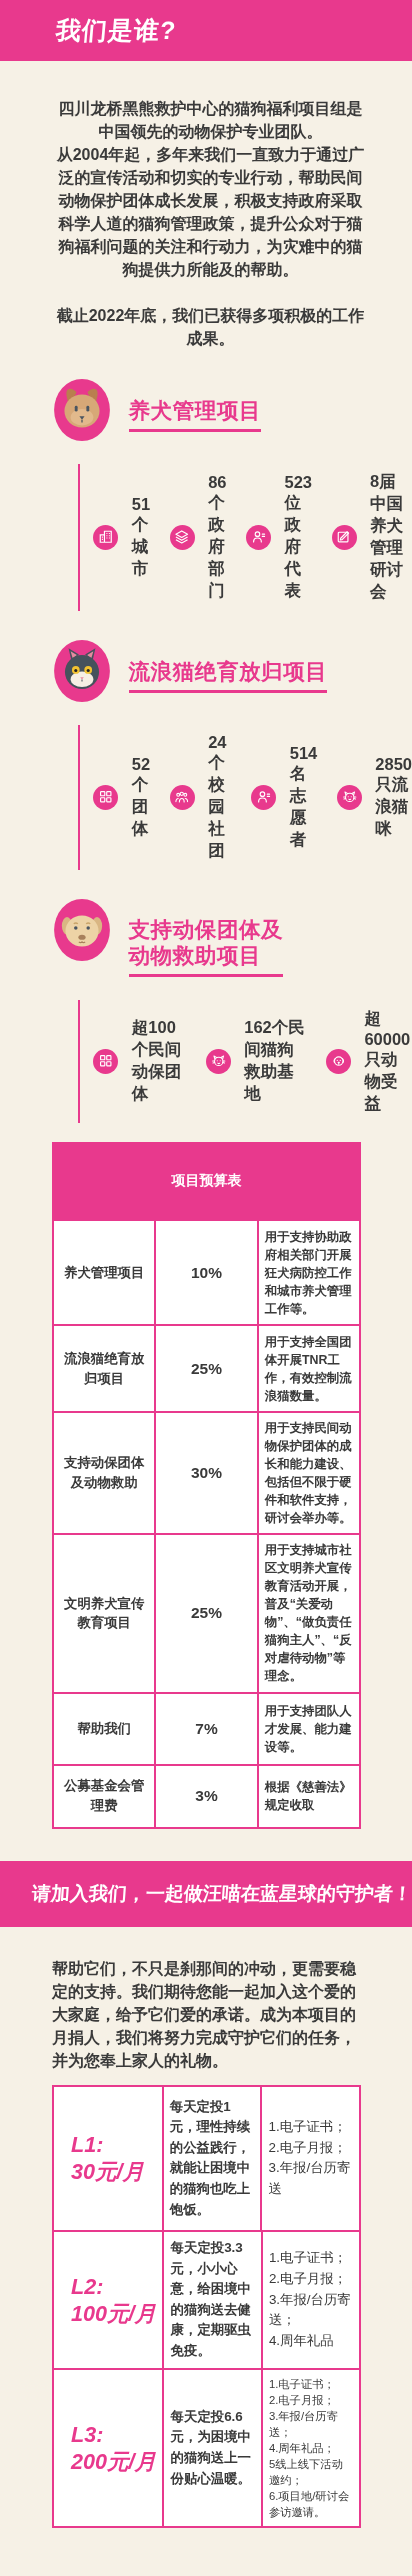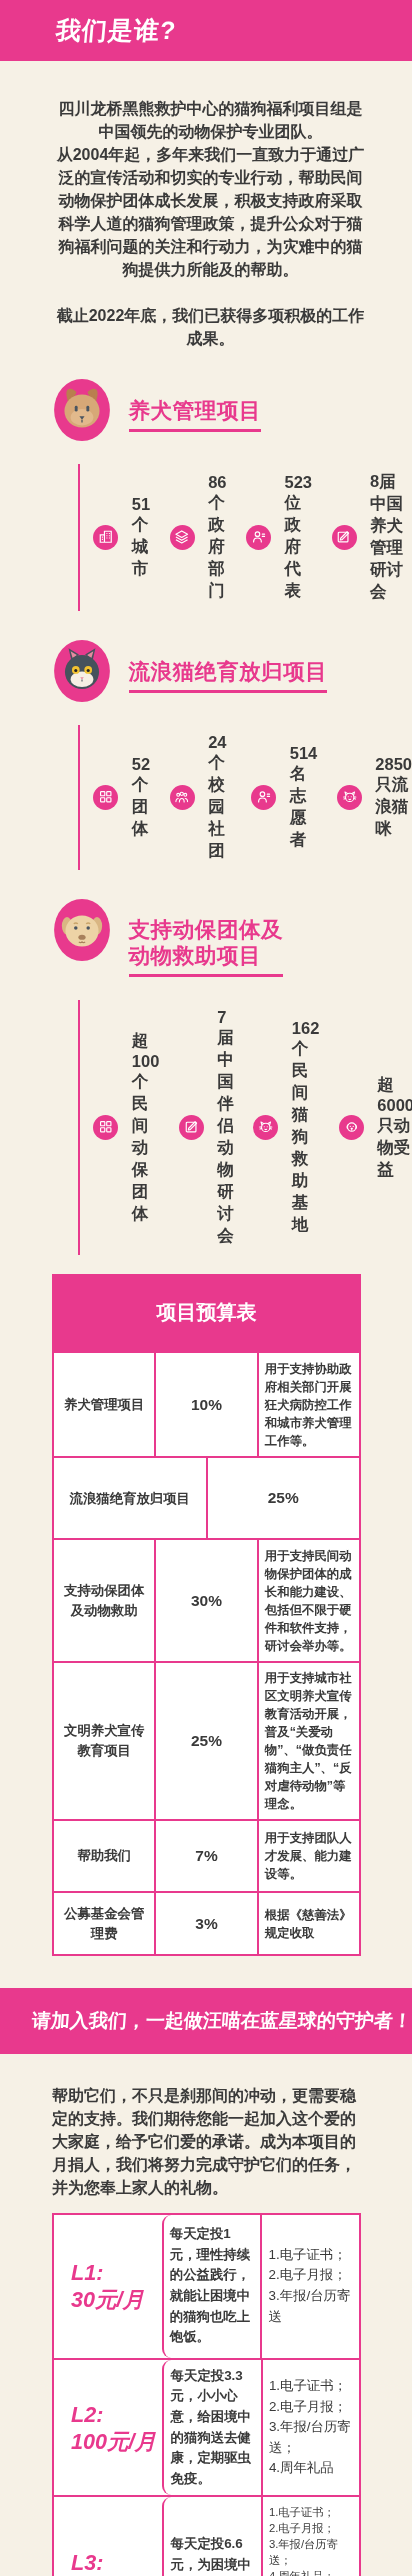--- a/index.html
+++ b/index.html
@@ -25,21 +25,21 @@
   .proj-title .tline{display:block;font-size:21.6px;line-height:26px;font-weight:800;color:#e8398d;letter-spacing:0.5px;}
   .stat-list{list-style:none;margin:23px 0 0 78px;padding:7.2px 0 8.2px 13.4px;border-left:2.1px solid #e8398d;
              display:flex;gap:19.6px;}
   .stat-item{display:flex;align-items:center;gap:13.4px;}
   .stat-icon{width:25px;height:25px;border-radius:50%;background:#e8398d;flex:0 0 25px;
              display:flex;align-items:center;justify-content:center;}
   .stat-icon svg{width:15.5px;height:15.5px;}
   .stat-text{font-size:16.5px;font-weight:600;}
   
   .btable-caption{width:309px;margin:19.6px 0 0 52px;height:77px;background:#e8398d;color:#fff;
-                  display:flex;align-items:center;justify-content:center;font-size:20px;font-weight:800;
+                  display:flex;align-items:center;justify-content:center;font-size:14px;font-weight:800;
                   box-sizing:border-box;}
   .btable{width:309px;margin-left:52px;background:#fff;border:2.1px solid #e8398d;box-sizing:border-box;}
   .trow{display:flex;border-top:2.1px solid #e8398d;}
   .trow:first-child{border-top:none;}
   .tcell{flex:1 1 0;border-left:2.1px solid #e8398d;padding:6.2px 6.2px;box-sizing:border-box;
          display:flex;align-items:center;justify-content:center;text-align:center;}
   .tcell:first-child{border-left:none;}
   .tcell.name{font-size:13.4px;font-weight:600;line-height:19.6px;}
   .tcell.pct{font-size:15.5px;font-weight:700;}
   .tcell.desc{font-size:12.4px;font-weight:600;line-height:18px;text-align:left;justify-content:flex-start;}
@@ -50,21 +50,21 @@
   .join-para{margin:30px 44px 0 52px;font-size:16px;line-height:23px;font-weight:600;}
   
   .ltable{width:309px;margin:13.4px 0 0 52px;background:#fff;border:2.1px solid #e8398d;box-sizing:border-box;}
   .lrow{display:flex;border-top:2.1px solid #e8398d;}
   .lrow:first-child{border-top:none;}
   .lcell{flex:1 1 0;border-left:2.1px solid #e8398d;padding:6.2px;box-sizing:border-box;
          display:flex;align-items:center;}
   .lcell:first-child{border-left:none;}
   .lcell.level{flex-direction:column;align-items:flex-start;justify-content:center;padding-left:17px;}
   .lvl-line{color:#e8398d;font-style:italic;font-weight:800;font-size:21.6px;line-height:27px;white-space:nowrap;}
-  .lcell.ldesc{font-size:13.4px;line-height:20.6px;font-weight:600;border-radius:9px;}
+  .lcell.ldesc{font-size:13.4px;line-height:20.6px;font-weight:600;}
   .lcell.lgifts{font-size:13.4px;line-height:20.6px;font-weight:400;white-space:pre-line;}
   .lrow:nth-child(1){min-height:143px;} .lrow:nth-child(2){min-height:106px;}
   .lrow:nth-child(3){min-height:105px;} .lrow:nth-child(4){min-height:106px;}
   .lrow:nth-child(3) .lcell.lgifts,.lrow:nth-child(4) .lcell.lgifts{font-size:11.3px;line-height:16px;}
   .lrow:nth-child(4) .lcell.ldesc{font-size:13px;}
 </style>
 </head>
 <body>
 
 <div class="page">
@@ -245,29 +245,20 @@
             <rect x="4" y="4" width="6.5" height="6.5" rx="1"></rect>
               <rect x="13.5" y="4" width="6.5" height="6.5" rx="1"></rect>
             <rect x="4" y="13.5" width="6.5" height="6.5" rx="1"></rect>
               <rect x="13.5" y="13.5" width="6.5" height="6.5" rx="1"></rect>
           </svg>
         </span>
         <span class="stat-text">超100个民间动保团体</span>
       </li>
       <li class="stat-item">
         <span class="stat-icon">
-          <svg viewBox="0 0 24 24" fill="none" stroke="#fff" stroke-width="1.8" stroke-linejoin="round">
-            <rect x="3.5" y="5" width="15" height="15" rx="1.5"></rect>
-            <path d="M9.5 16.5l10-10-2.2-2.2-10 10-.6 2.8z"></path>
-          </svg>
-        </span>
-        <span class="stat-text">7届中国伴侣动物研讨会</span>
-      </li>
-      <li class="stat-item">
-        <span class="stat-icon">
           <svg viewBox="0 0 24 24" fill="none" stroke="#fff" stroke-width="1.6" stroke-linecap="round" stroke-linejoin="round">
             <path d="M6 9.5L4.5 4.5 8.5 7M18 9.5l1.5-5L15.5 7"></path>
             <circle cx="12" cy="13" r="6.5"></circle>
             <path d="M2.5 12.5h3M3 15.5l2.8-.8M21.5 12.5h-3M21 15.5l-2.8-.8M10.5 15.8c.9.9 2.1.9 3 0"></path>
             <circle cx="9.7" cy="12" r="0.9" fill="#fff" stroke="none"></circle>
               <circle cx="14.3" cy="12" r="0.9" fill="#fff" stroke="none"></circle>
           </svg>
         </span>
         <span class="stat-text">162个民间猫狗救助基地</span>
       </li>
@@ -289,20 +280,21 @@
   <div class="btable-caption">项目预算表</div>
   <div class="btable">
     <div class="trow">
       <div class="tcell name">养犬管理项目</div>
       <div class="tcell pct">10%</div>
       <div class="tcell desc">用于支持协助政府相关部门开展狂犬病防控工作和城市养犬管理工作等。</div>
     </div>
     <div class="trow">
       <div class="tcell name">流浪猫绝育放归项目</div>
       <div class="tcell pct">25%</div>
+      <div class="tcell desc">用于支持全国团体开展TNR工作，有效控制流浪猫数量。</div>
     </div>
     <div class="trow">
       <div class="tcell name">支持动保团体及动物救助</div>
       <div class="tcell pct">30%</div>
       <div class="tcell desc">用于支持民间动物保护团体的成长和能力建设、包括但不限于硬件和软件支持，研讨会举办等。</div>
     </div>
     <div class="trow">
       <div class="tcell name">文明养犬宣传教育项目</div>
       <div class="tcell pct">25%</div>
       <div class="tcell desc">用于支持城市社区文明养犬宣传教育活动开展，普及“关爱动物”、“做负责任猫狗主人”、“反对虐待动物”等理念。</div>

